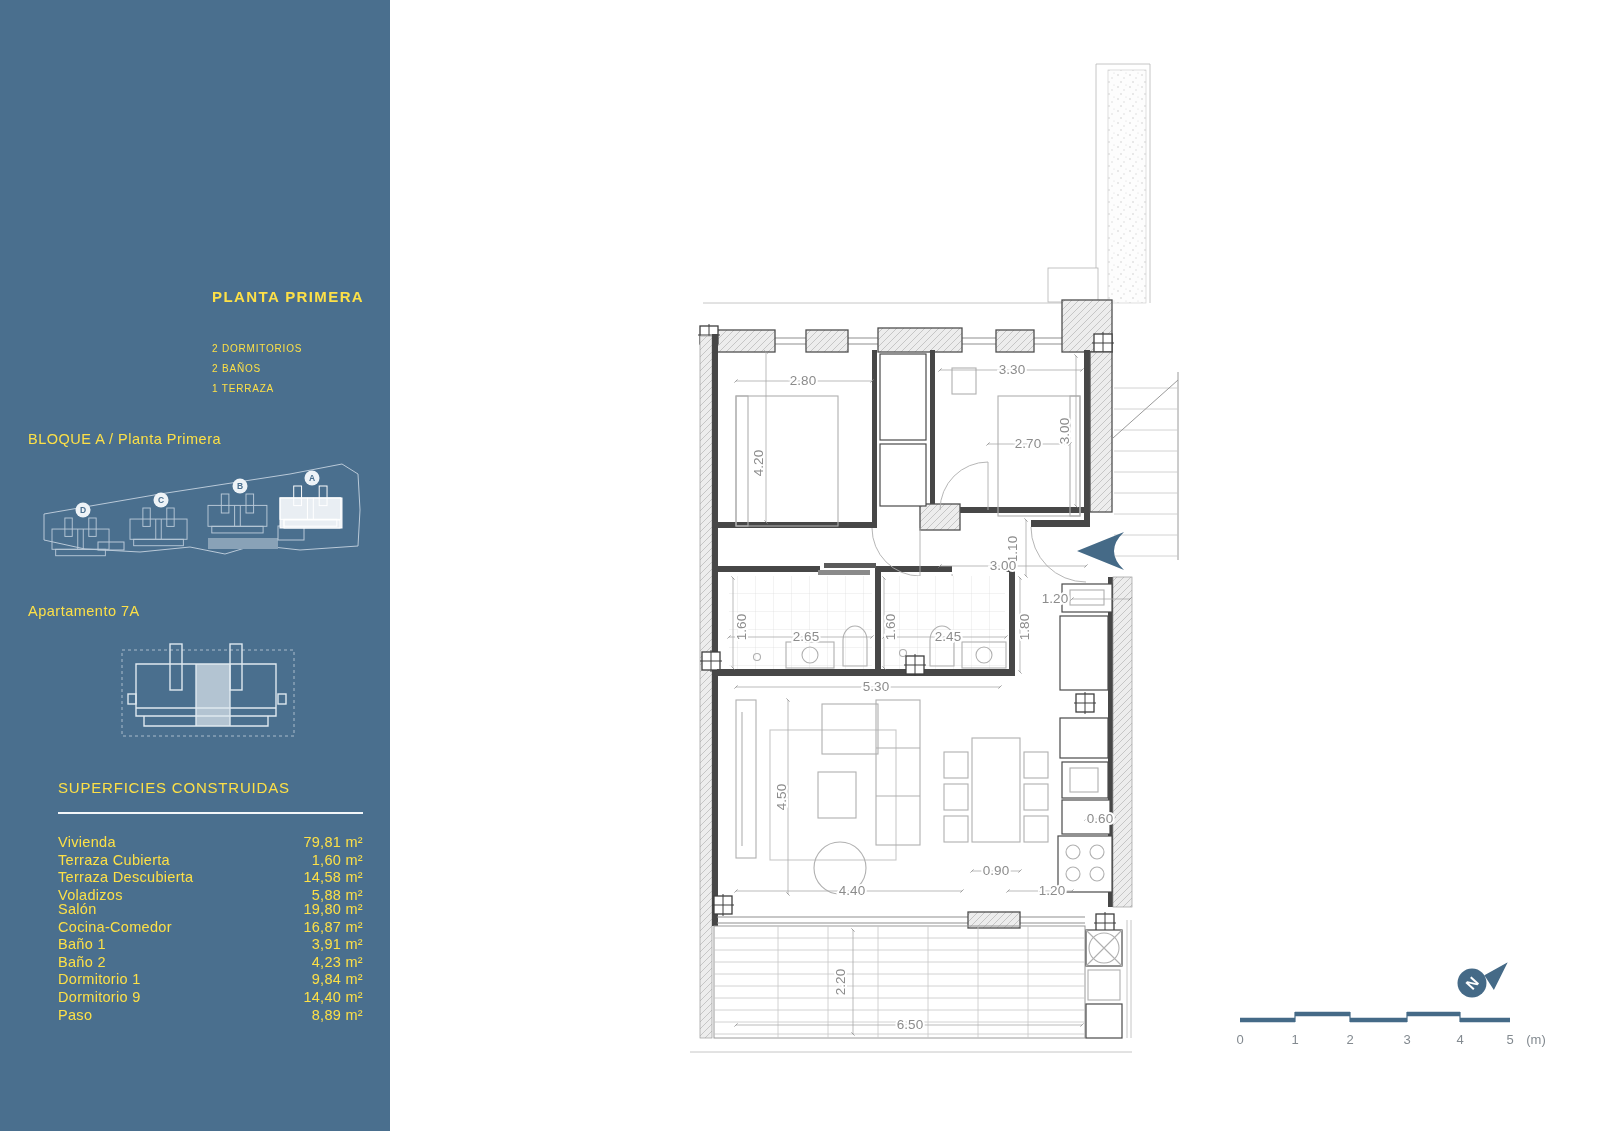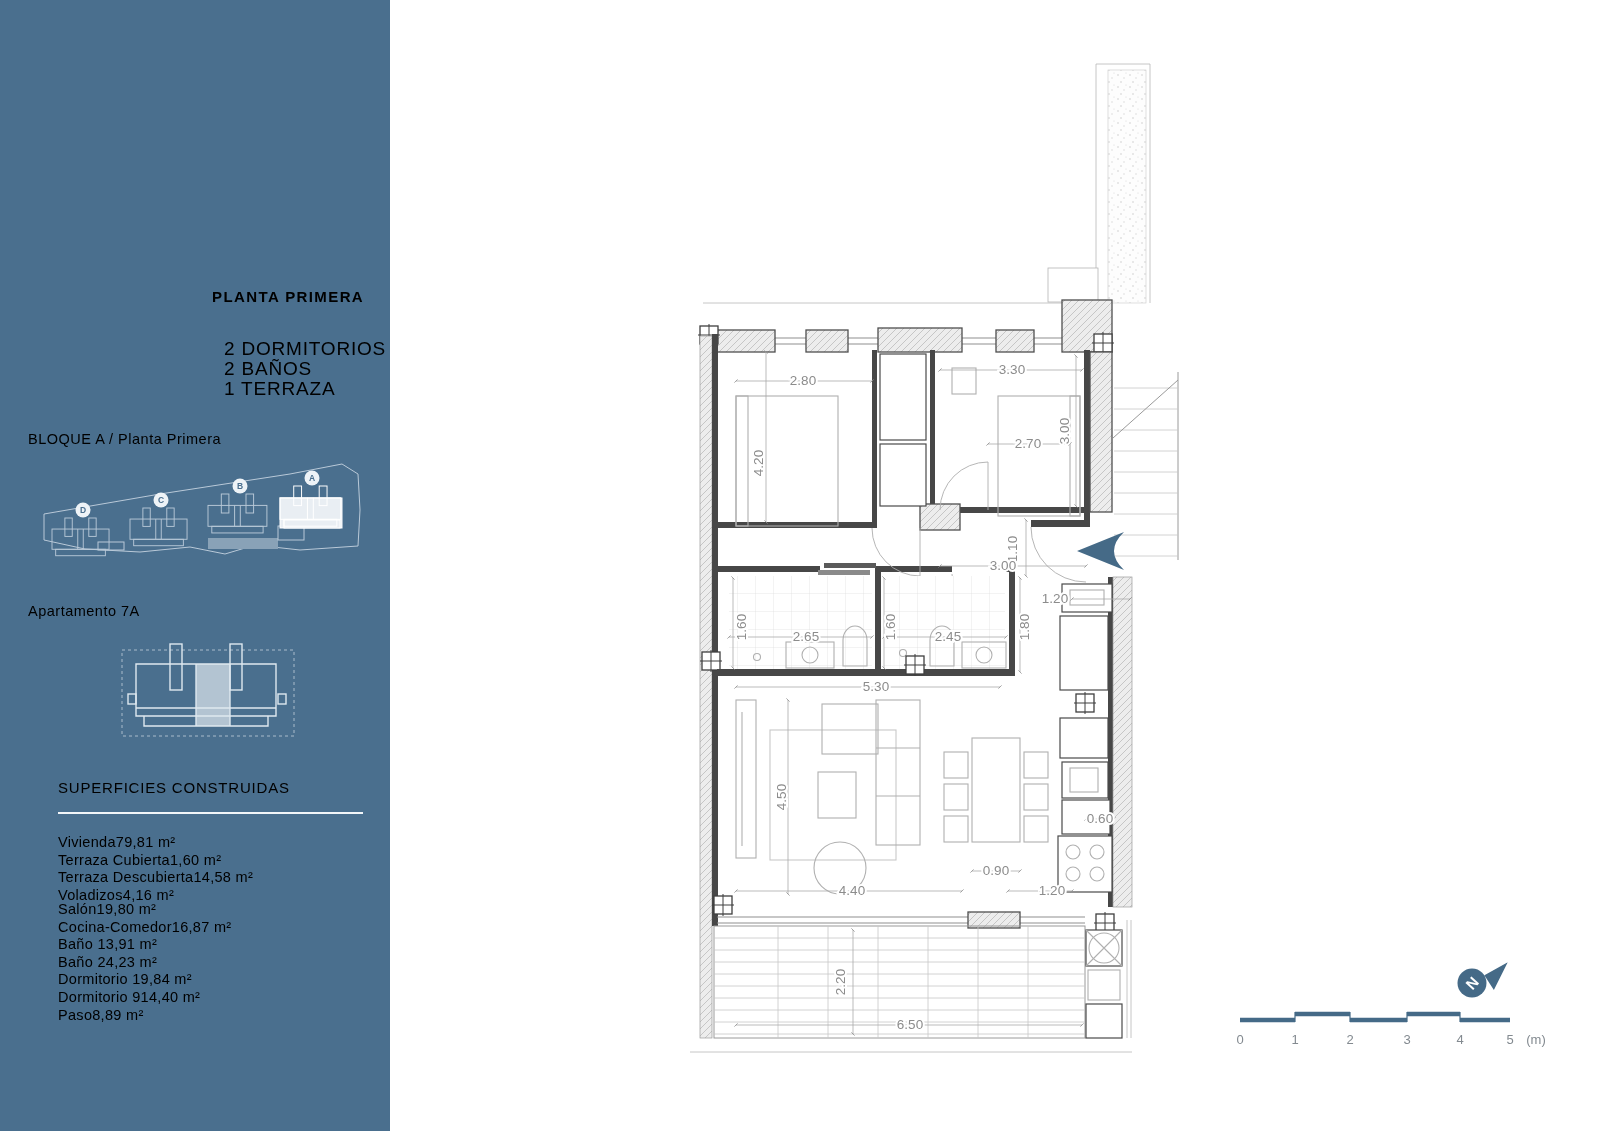--- a/index.html
+++ b/index.html
@@ -5,36 +5,36 @@
   :root{
     --sidebar:#4a6f8e; --accent:#456a87; --wall:#474747; --dim:#8c8c8c;
     --furn:#b0b0b0; --siteline:#b9c9d8; --hl:#e9eef3;
   }
   *{margin:0;padding:0;box-sizing:border-box}
   html,body{width:1600px;height:1131px;overflow:hidden;background:#fff;
     font-family:"Liberation Sans",sans-serif;}
   .stage{position:relative;width:1600px;height:1131px;background:#fff}
   
   .sidebar{position:absolute;left:0;top:0;width:390px;height:1131px;
-    background:var(--sidebar);color:#000000;z-index:2}
+    background:var(--sidebar);color:#fde047;z-index:2}
   .sb-title{position:absolute;left:212px;top:288px;font-size:15px;font-weight:bold;
     letter-spacing:1.4px}
-  .sb-features{position:absolute;left:224px;top:339px;font-size:19px;
+  .sb-features{position:absolute;left:212px;top:339px;font-size:10px;
     letter-spacing:.8px;line-height:20px}
   .sb-center{position:absolute;left:28px;width:334px;text-align:left;
     font-size:14.5px;letter-spacing:.5px}
   .sb-block-label{top:431px}
   .sb-apt-label{top:603px}
   .site-svg{position:absolute;left:40px;top:450px;width:330px;height:120px}
   .apt-svg{position:absolute;left:118px;top:624px;width:185px;height:118px}
   .sb-section{position:absolute;left:58px;width:305px}
   .sec1{top:779px}.sec2{top:901px}
   .sb-sec-title{font-size:15px;letter-spacing:.8px;padding-bottom:16px;
     border-bottom:2px solid #f2f6f9;margin-bottom:20px;font-weight:normal}
-  .sb-row{display:flex;font-size:14.5px;
+  .sb-row{display:flex;justify-content:space-between;font-size:14.5px;
     line-height:17.6px;letter-spacing:.3px}
   .sb-row .v{text-align:right}
   
   .plan-svg{position:absolute;left:0;top:0;width:1600px;height:1131px;z-index:1}
   .wall{fill:var(--wall)}
   .hatchrect{fill:url(#hatch);stroke:#4f4f4f;stroke-width:1.3}
   .hatchlite{fill:url(#hatch);stroke:#9a9a9a;stroke-width:.7}
   .thin{stroke:#9a9a9a;stroke-width:1;fill:none}
   .vthin{stroke:#b7b7b7;stroke-width:.8;fill:none}
   .sill{stroke:#8f8f8f;stroke-width:1;fill:none}
@@ -384,21 +384,21 @@
       <div class="sb-row">
         <span>Terraza Cubierta</span>
         <span class="v">1,60 m²</span>
       </div>
       <div class="sb-row">
         <span>Terraza Descubierta</span>
         <span class="v">14,58 m²</span>
       </div>
       <div class="sb-row">
         <span>Voladizos</span>
-        <span class="v">4,16 m²</span>
+        <span class="v">5,88 m²</span>
       </div>
     </div>
 
     <div class="sb-section sec2">
       <div class="sb-row">
         <span>Salón</span>
         <span class="v">19,80 m²</span>
       </div>
       <div class="sb-row">
         <span>Cocina-Comedor</span>

